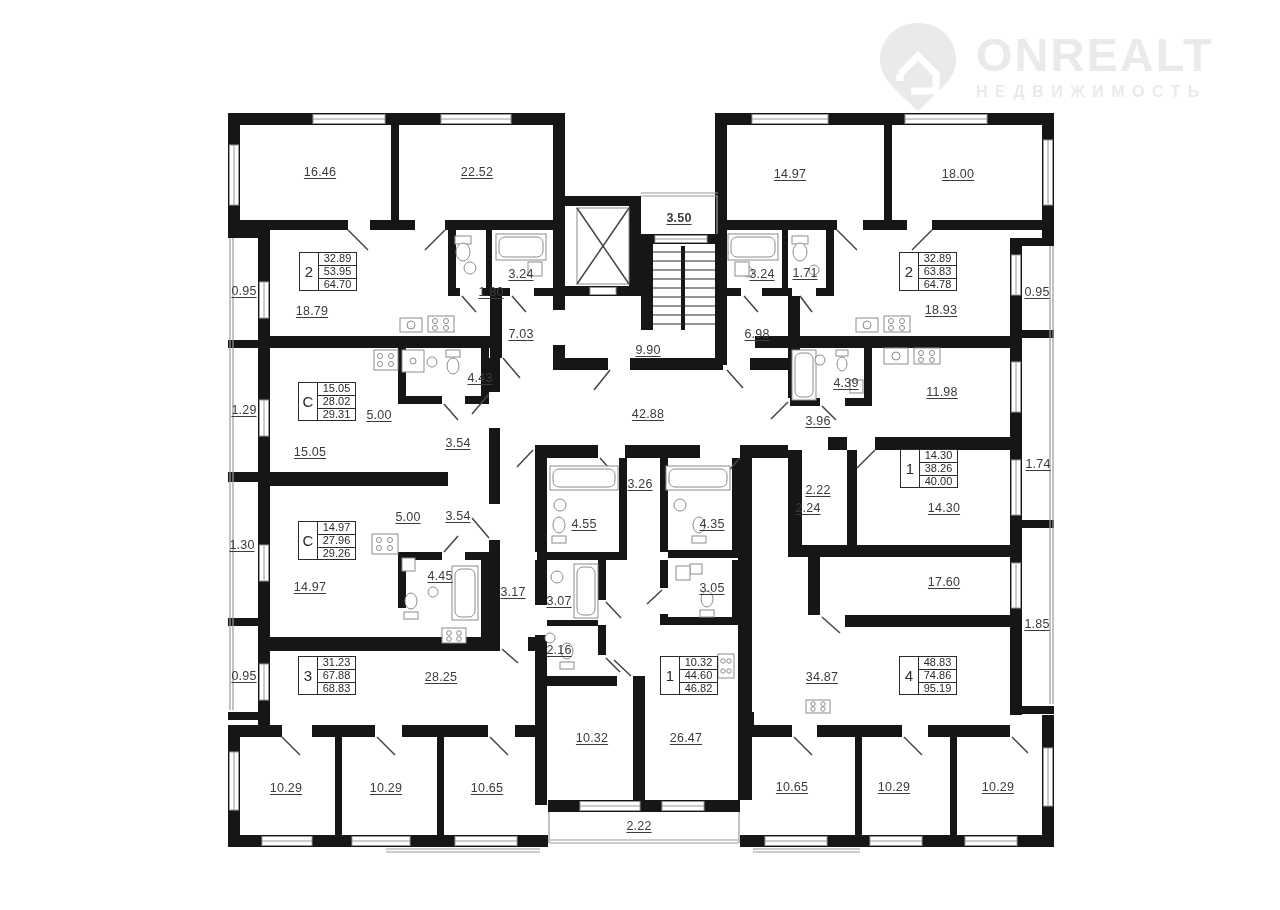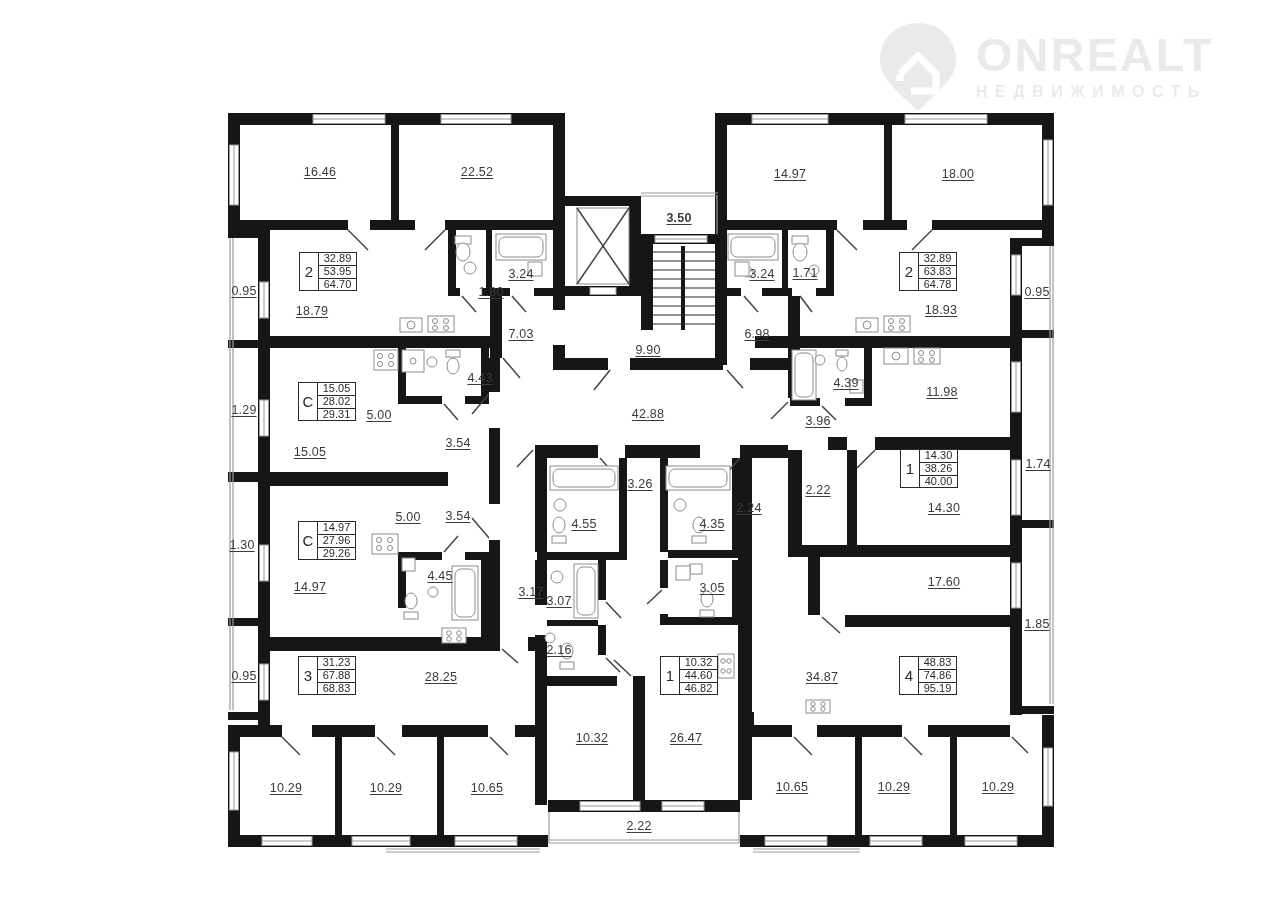--- a/index.html
+++ b/index.html
@@ -392,27 +392,27 @@
       <div class="area-label" style="left: 648px; top: 414px;">42.88</div>
       <div class="area-label" style="left: 818px; top: 421px;">3.96</div>
       <div class="area-label" style="left: 846px; top: 383px;">4.39</div>
       <div class="area-label" style="left: 942px; top: 392px;">11.98</div>
       <div class="area-label" style="left: 1038px; top: 436px; margin-top: 28px;">1.74</div>
       <div class="area-label" style="left: 818px; top: 490px;">2.22</div>
       <div class="area-label" style="left: 944px; top: 508px;">14.30</div>
       <div class="area-label" style="left: 640px; top: 484px;">3.26</div>
       <div class="area-label" style="left: 584px; top: 524px;">4.55</div>
       <div class="area-label" style="left: 712px; top: 524px;">4.35</div>
-      <div class="area-label" style="left: 749px; top: 508px;">2.24</div>
+      <div class="area-label" style="left: 808px; top: 508px;">2.24</div>
       <div class="area-label" style="left: 408px; top: 517px;">5.00</div>
       <div class="area-label" style="left: 458px; top: 516px;">3.54</div>
       <div class="area-label" style="left: 242px; top: 545px;">1.30</div>
       <div class="area-label" style="left: 310px; top: 587px;">14.97</div>
       <div class="area-label" style="left: 440px; top: 576px;">4.45</div>
-      <div class="area-label" style="left: 513px; top: 592px; padding-left: 36px;">3.17</div>
+      <div class="area-label" style="left: 513px; top: 592px;">3.17</div>
       <div class="area-label" style="left: 559px; top: 601px;">3.07</div>
       <div class="area-label" style="left: 559px; top: 650px;">2.16</div>
       <div class="area-label" style="left: 944px; top: 582px;">17.60</div>
       <div class="area-label" style="left: 1037px; top: 624px;">1.85</div>
       <div class="area-label" style="left: 244px; top: 676px;">0.95</div>
       <div class="area-label" style="left: 441px; top: 677px;">28.25</div>
       <div class="area-label" style="left: 712px; top: 588px;">3.05</div>
       <div class="area-label" style="left: 822px; top: 677px;">34.87</div>
       <div class="area-label" style="left: 592px; top: 738px;">10.32</div>
       <div class="area-label" style="left: 686px; top: 738px;">26.47</div>

